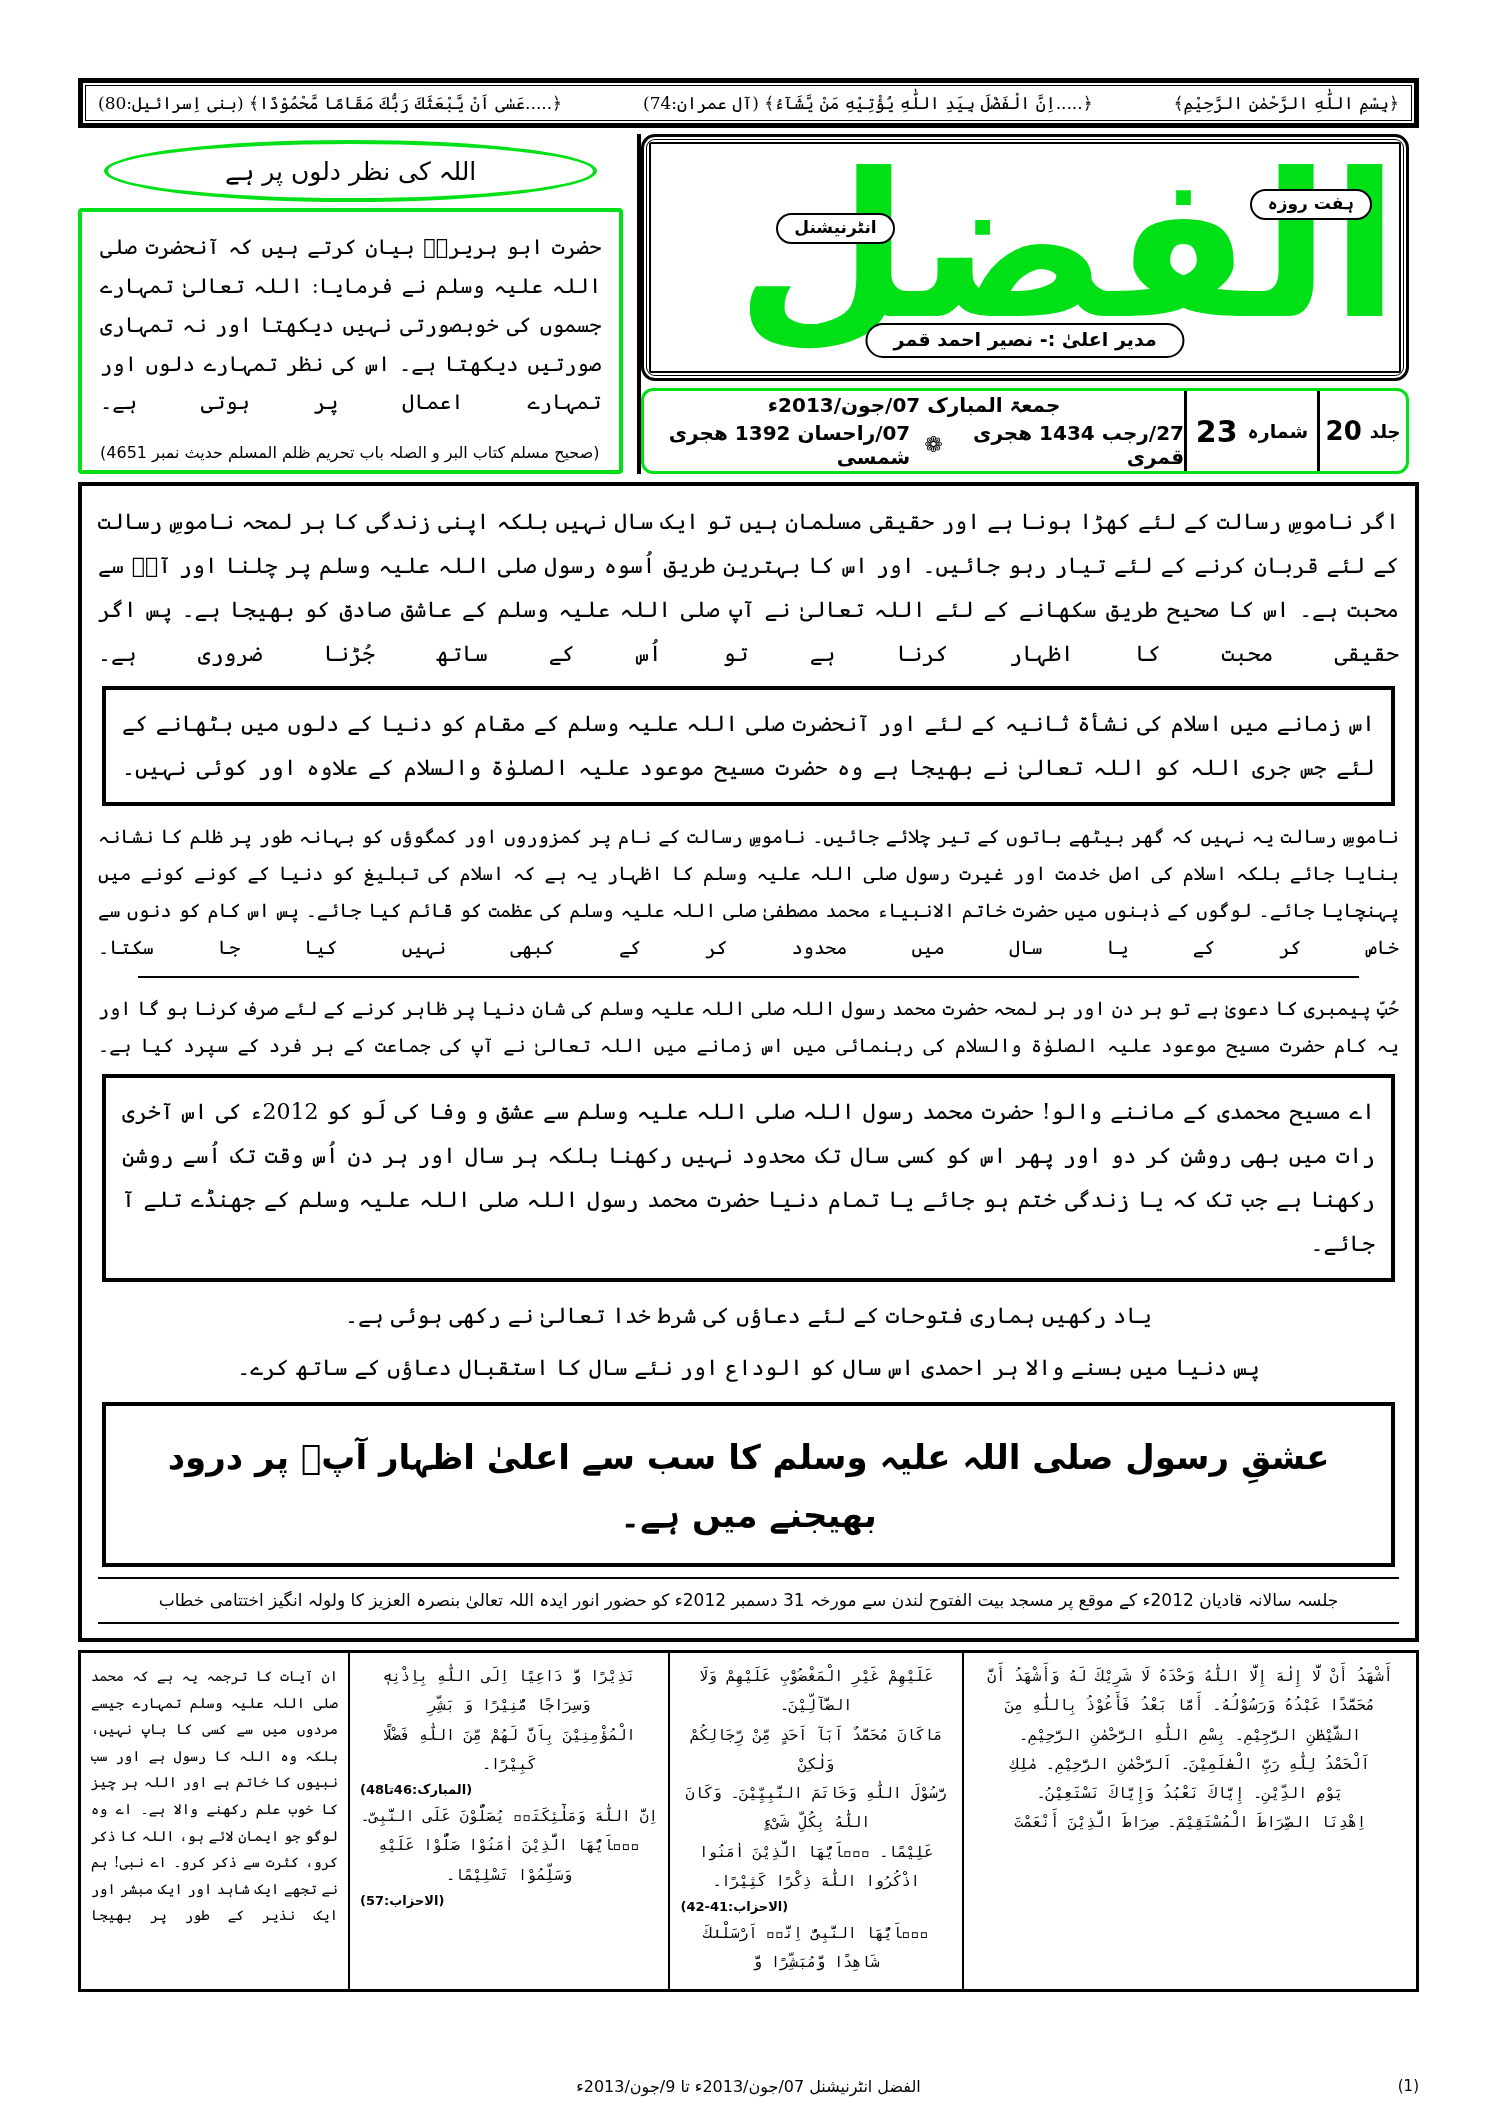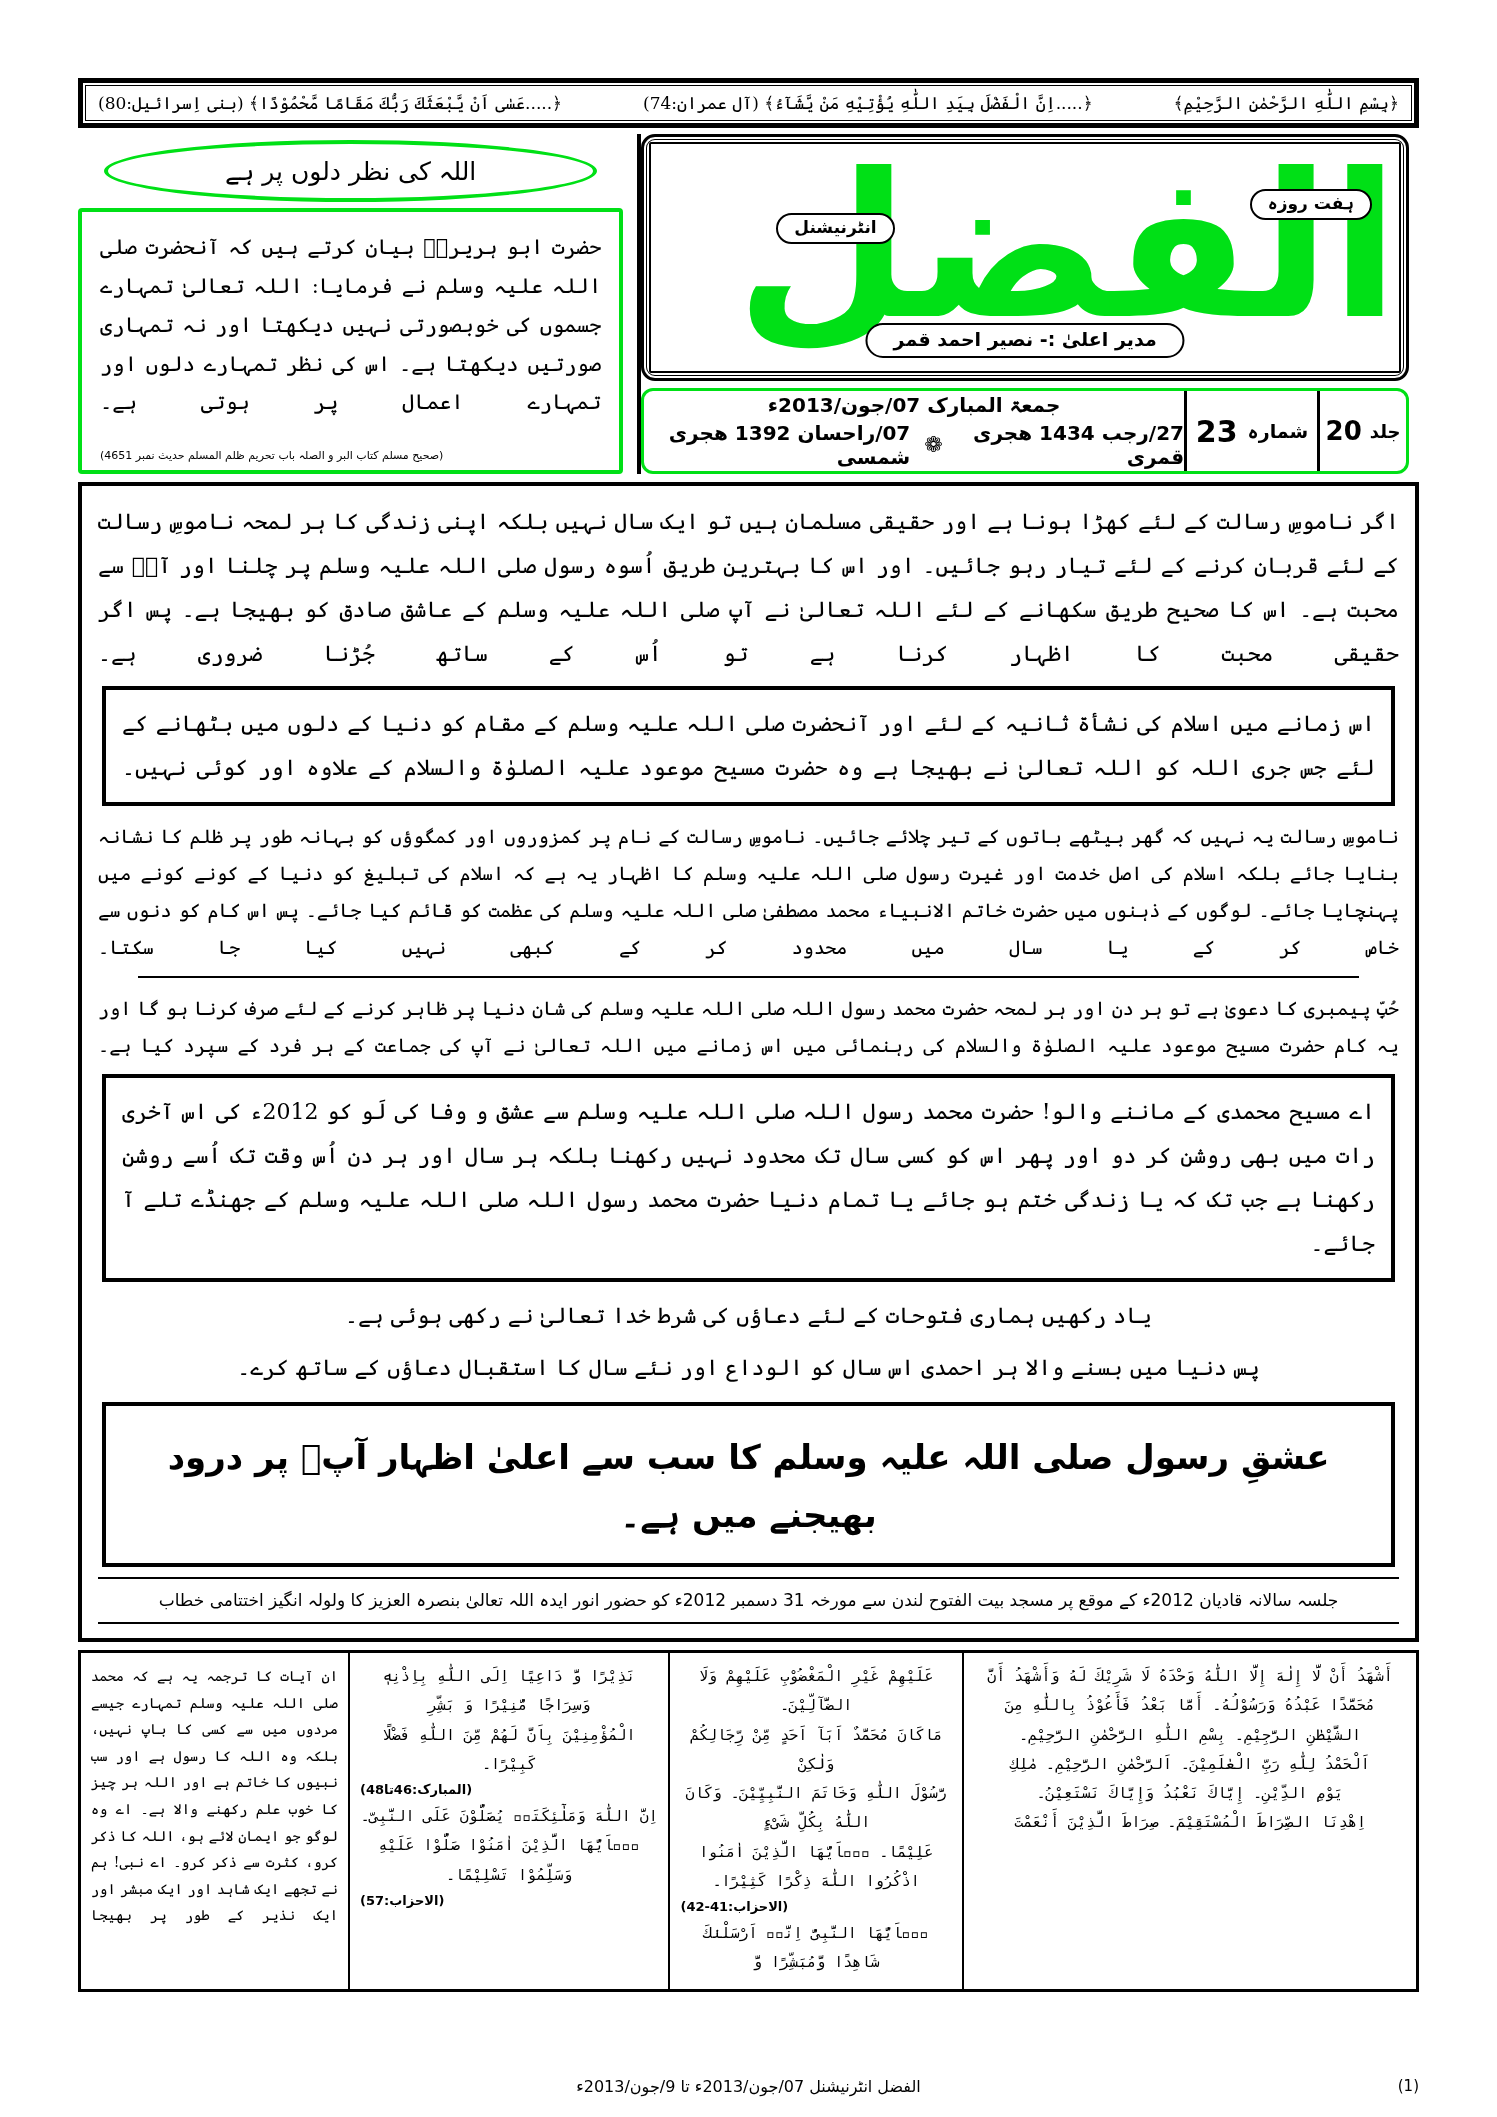--- a/index.html
+++ b/index.html
@@ -202,21 +202,21 @@
   }
   .hadith-text {
     font-family: "DejaVu Serif", "Liberation Serif", serif;
     font-size: 21px;
     line-height: 1.85;
     text-align: justify;
     text-align-last: justify;
   }
   .hadith-ref {
     font-family: "DejaVu Sans", "Liberation Sans", sans-serif;
-    font-size: 11px;
+    font-size: 16px;
     text-align: left;
     padding-top: 8px;
   }
 
   
   .article-frame {
     margin-top: 8px;
     border: 4px solid #000;
     box-sizing: border-box;
     padding: 14px 16px;

